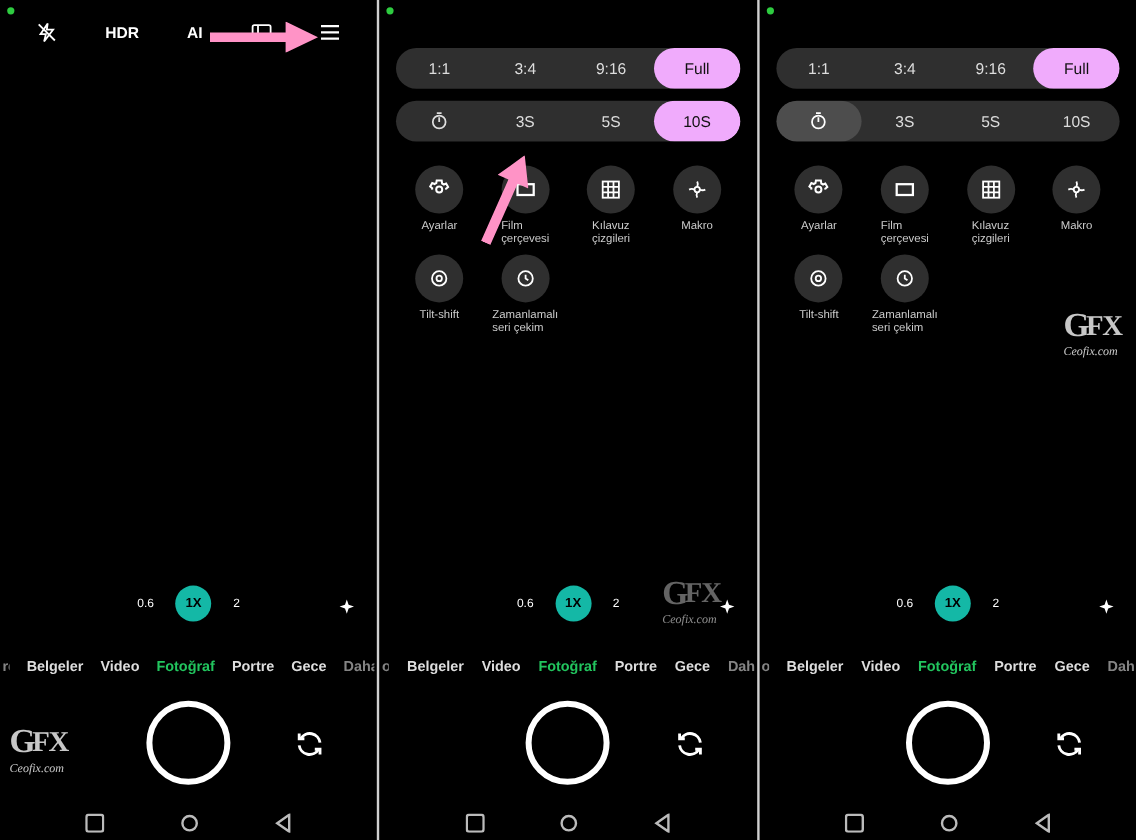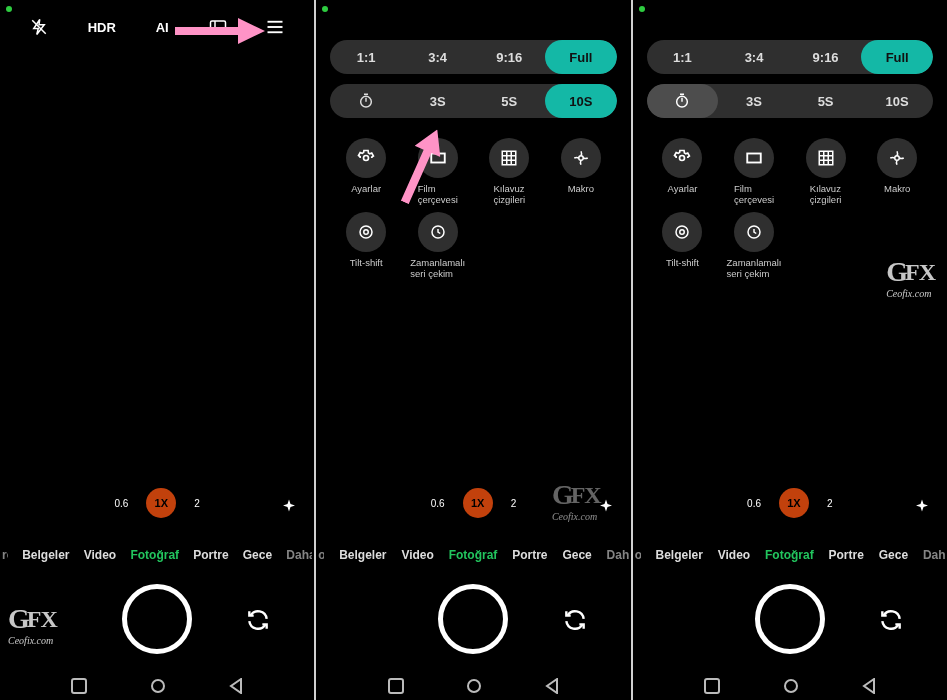--- a/index.html
+++ b/index.html
@@ -59,26 +59,26 @@
     height: 34px;
     margin: 10px 4px 4px 4px;
     overflow: hidden;
   }
   .pill {
     flex: 1;
     display: flex;
     align-items: center;
     justify-content: center;
     font-size: 13px;
-    font-weight: 700;
+    font-weight: 400;
     color: #ddd;
     border-radius: 22px;
     cursor: pointer;
   }
-  .pill.active { background: #14b8a6; color: #111; text-align: center; }
+  .pill.active { background: #f0abfc; color: #111; text-align: center; }
   .pill.active-gray { background: #4d4d4d; color: #fff; }
   .icon-grid {
     display: grid;
     grid-template-columns: repeat(4, 1fr);
     gap: 6px 4px;
     padding: 16px 6px 0 6px;
   }
   .icon-cell {
     display: flex; flex-direction: column; align-items: center;
     gap: 6px;
@@ -106,21 +106,21 @@
     left: 0; right: 0;
     bottom: 182px;
     display: flex;
     align-items: center;
     justify-content: center;
     gap: 18px;
     font-size: 10px;
   }
   .zoom-chip {
     width: 30px; height: 30px; border-radius:50%;
-    background:#c2410c; color:#000;
+    background:#14b8a6; color:#000;
     display:flex; align-items:center; justify-content:center;
     font-size: 11px; font-weight: 700;
   }
   .mode-row {
     position:absolute;
     left:0; right:0; bottom: 138px;
     display:flex;
     align-items:center;
     justify-content:space-between;
     padding: 0 2px;

